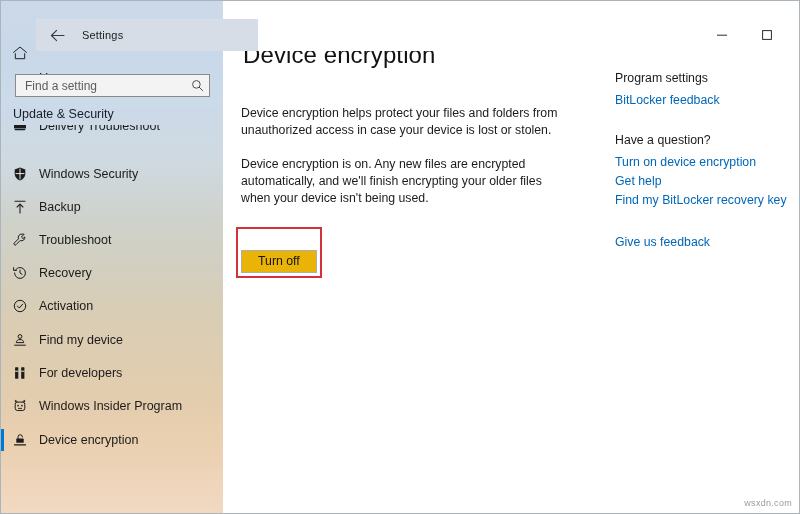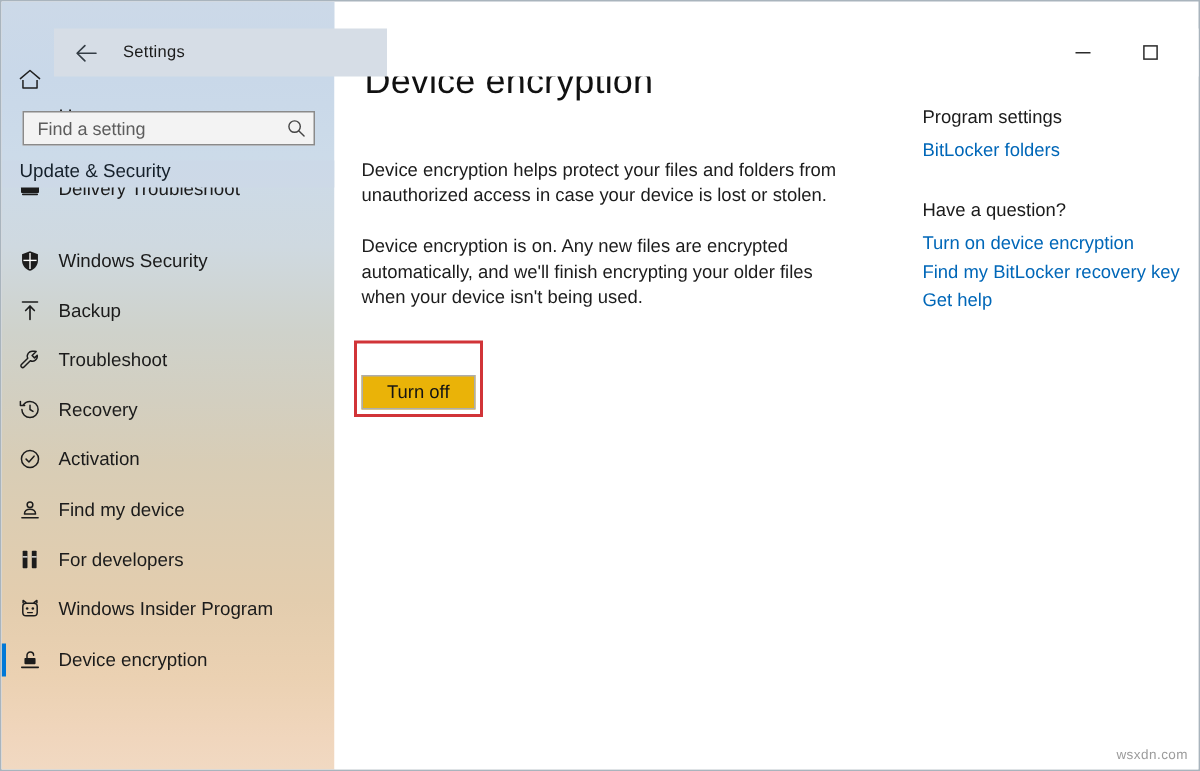--- a/index.html
+++ b/index.html
@@ -479,31 +479,32 @@
     </div>
 
     <div class="turnoff-wrap">
       <button class="turnoff-btn">Turn off</button>
     </div>
 
     <div class="rail">
 
       <div class="rail-group">
         <div class="rail-head">Program settings</div>
-        <a class="rail-link" href="#">BitLocker folders</a>
+        <a class="rail-link" href="#">BitLocker feedback</a>
       </div>
 
       <div class="rail-group">
         <div class="rail-head">Have a question?</div>
         <a class="rail-link" href="#">Turn on device encryption</a>
+        <a class="rail-link" href="#">Get help</a>
         <a class="rail-link" href="#">Find my BitLocker recovery key</a>
-        <a class="rail-link" href="#">Get help</a>
       </div>
 
       <div class="rail-group">
+        <a class="rail-link" href="#">Give us feedback</a>
       </div>
 
     </div>
 
     <div class="watermark">wsxdn.com</div>
   </div>
 
 </div>
 
 </body></html>

